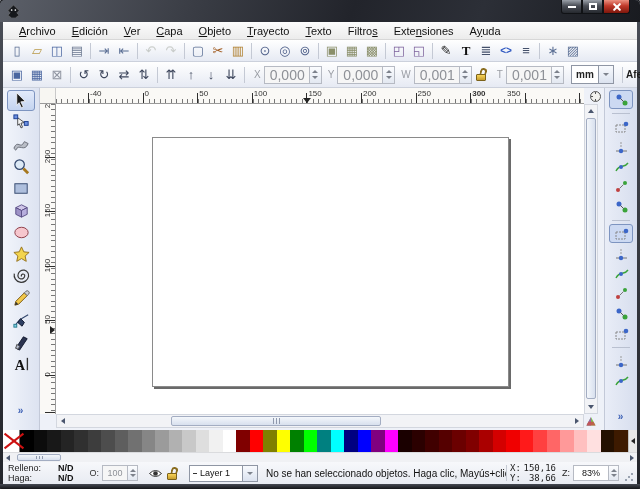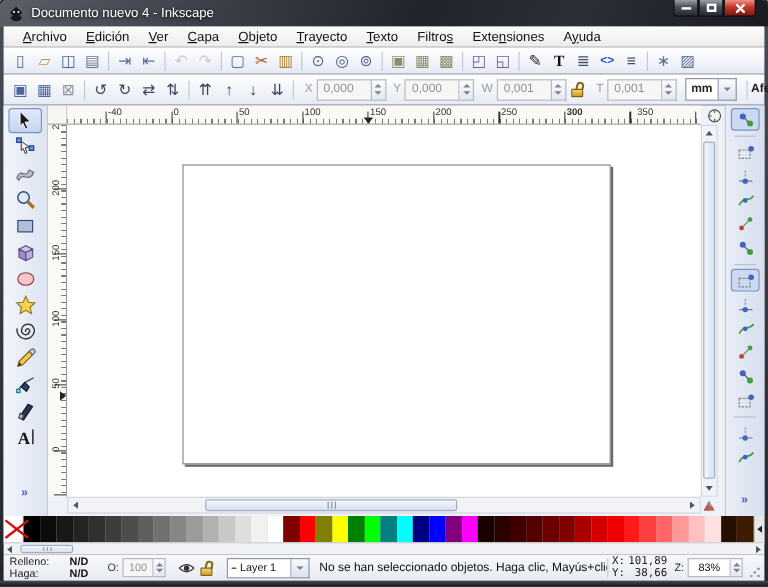--- a/index.html
+++ b/index.html
@@ -25,21 +25,21 @@
 .menu-item{padding:2px 8px;white-space:nowrap}
 
 .bar{position:absolute;left:3px;width:634px;background:linear-gradient(#ffffff,#e6eaf3);border-bottom:1px solid #ccd1dc;display:flex;align-items:center;padding:0 4px}
 #cmdbar{top:40px;height:22px}
 #optsbar{top:62px;height:26px}
 .tb-btn{min-width:20px;height:18px;display:flex;align-items:center;justify-content:center;font-size:13px;line-height:1;border-radius:2px;cursor:default}
 .tb-btn.disabled{opacity:.4}
 .tb-sep{width:1px;height:16px;background:#c4c9d4;margin:0 3px;flex:0 0 auto}
 .spin{display:flex;align-items:center;margin-left:3px}
 .spin .s-lbl{font-size:10px;color:#9a9da4;margin:0 3px}
-.spin .s-box{width:46px;height:18px;background:#f6f6f6;border:1px solid #b6bac3;font-size:10px;color:#8e9197;display:flex;align-items:center;padding-left:5px}
+.spin .s-box{width:46px;height:18px;background:#f6f6f6;border:1px solid #b6bac3;font-size:14px;color:#8e9197;display:flex;align-items:center;padding-left:5px}
 .arr-col{width:12px;height:18px;border:1px solid #b6bac3;border-left:none;background:linear-gradient(#fbfcfe,#e3e8f1);display:flex;flex-direction:column;align-items:center;justify-content:space-evenly}
 .arr-up{width:0;height:0;border-left:3px solid transparent;border-right:3px solid transparent;border-bottom:3px solid #7d828c}
 .arr-dn{width:0;height:0;border-left:3px solid transparent;border-right:3px solid transparent;border-top:3px solid #7d828c}
 .unit-combo{display:flex;height:19px;margin-left:7px}
 .unit-box{width:28px;background:#fff;border:1px solid #8f96a4;font-size:10px;font-weight:bold;color:#222;display:flex;align-items:center;justify-content:center}
 .unit-arrow{width:15px;background:linear-gradient(#f8fafd,#dbe2ef);border:1px solid #8f96a4;border-left:none;display:flex;align-items:center;justify-content:center}
 .affect-lbl{margin-left:auto;font-size:10px;font-weight:bold;color:#1c1c1c}
 .lock{width:13px;height:13px;position:relative;margin:0 3px;flex:0 0 auto}
 .lock .l-body{position:absolute;left:1px;bottom:0;width:10px;height:7px;background:linear-gradient(#f7d358,#c79e2e);border:1px solid #7c621a;border-radius:1px}
 .lock .l-shackle{position:absolute;left:5px;top:0;width:7px;height:7px;border:2px solid #8a6d1f;border-bottom:none;border-radius:4px 4px 0 0;transform:rotate(14deg)}
@@ -125,21 +125,20 @@
 <body>
 
 <div id="win">
 
   <div class="titlebar">
     <svg class="app-icon" viewBox="0 0 14 14">
         <path d="M7 0l6 6-2.5 2.5L13 11l-4 3H5l-4-3 2.5-2.5L1 6z" fill="#16181c" stroke="#777" stroke-width="0.6"></path>
         <circle cx="5" cy="5.4" r="0.9" fill="#fff"></circle>
         <circle cx="9" cy="5.4" r="0.9" fill="#fff"></circle>
       </svg>
-    <span class="title-text">Documento nuevo 4 - Inkscape</span>
     <div class="winbtns">
       <div class="wbtn wbtn-min">
           <span class="glyph-min"></span>
         </div>
       <div class="wbtn wbtn-max">
           <span class="glyph-max"></span>
         </div>
       <div class="wbtn wbtn-close">
           <span class="glyph-close">
             <i></i>
@@ -422,21 +421,21 @@
     <div class="ruler-corner"></div>
     <div class="hruler" id="hruler">
         <span class="hlabel" style="left: 34px;">-40</span>
         <span class="hlabel" style="left: 88.6px;">0</span>
         <span class="hlabel" style="left: 143.2px;">50</span>
         <span class="hlabel" style="left: 197.8px;">100</span>
         <span class="hlabel" style="left: 252.4px;">150</span>
         <span class="hlabel" style="left: 307px;">200</span>
         <span class="hlabel" style="left: 361.6px;">250</span>
         <span class="hlabel" style="left: 416.2px; font-weight: bold;">300</span>
-        <span class="hlabel" style="left: 475px;">350</span>
+        <span class="hlabel" style="left: 451px;">350</span>
         <span class="hmarker" style="left: 247px;"></span>
       </div>
     <div class="vruler" id="vruler">
         <span class="vlabel" style="top: -7px;">250</span>
         <span class="vlabel" style="top: 47.6px;">200</span>
         <span class="vlabel" style="top: 102.2px;">150</span>
         <span class="vlabel" style="top: 156.8px;">100</span>
         <span class="vlabel" style="top: 211.4px;">50</span>
         <span class="vlabel" style="top: 266px;">0</span>
         <span class="vmarker" style="top: 222px;"></span>
@@ -674,21 +673,21 @@
           <span>Layer 1</span>
         </span>
       <span class="layer-arrow">
           <span class="arr-dn"></span>
         </span>
     </div>
     <div class="msg">No se han seleccionado objetos. Haga clic, Mayús+clic o arrastr</div>
     <span class="sep-v"></span>
     <div class="xy-block">
       <span>X:</span>
-      <span class="xy-val">101,89</span>
+      <span class="xy-val">150,16</span>
       <span>Y:</span>
       <span class="xy-val">38,66</span>
     </div>
     <div class="z-block">
       <span class="z-lbl">Z:</span>
       <span class="z-box">83%</span>
       <span class="z-arr">
           <span class="arr-up"></span>
           <span class="arr-dn"></span>
         </span>

